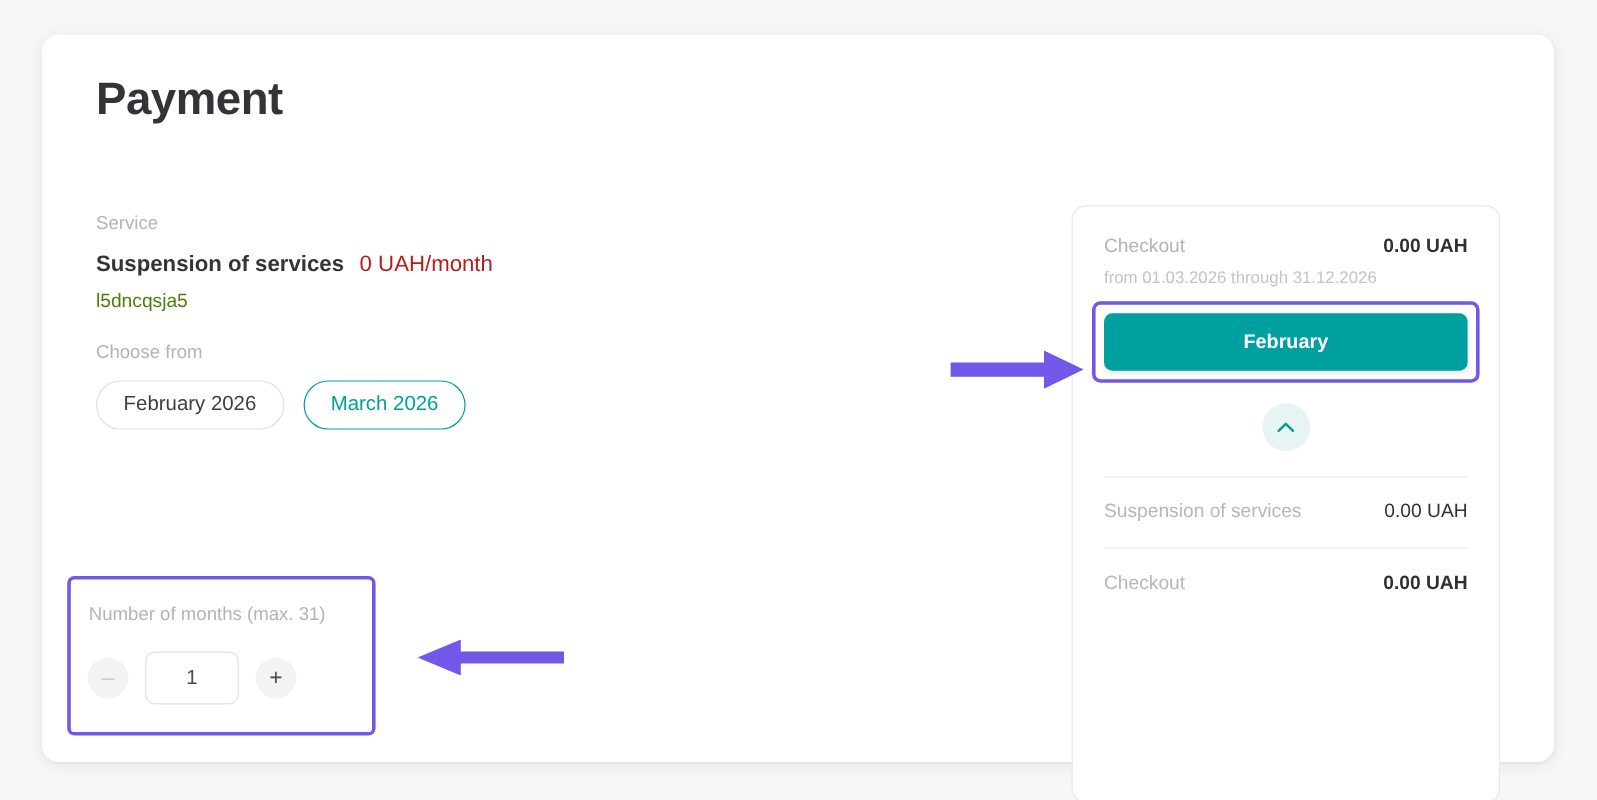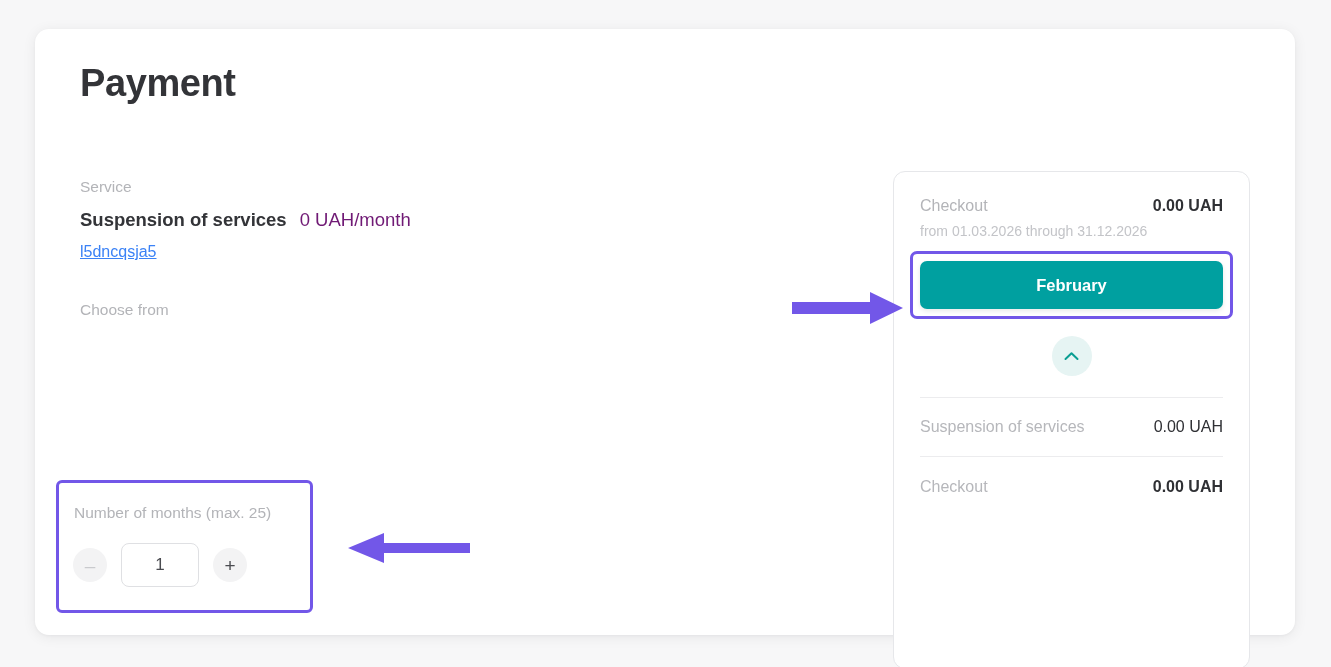--- a/index.html
+++ b/index.html
@@ -59,28 +59,27 @@
     gap: 13px;
   }
   .service-name {
     font-size: 18.5px;
     font-weight: bold;
     color: #333438;
   }
   .service-price {
     font-size: 18.5px;
     font-weight: normal;
-    color: #701a75;
+    color: #b91c1c;
   }
 
   .service-id {
     margin-top: 12px;
     font-size: 16px;
-    color: #3b82f6;
-    text-decoration: underline;
+    color: #4d7c0f;
   }
 
   
   .checkbox-row {
     margin-top: 31px;
     display: flex;
     align-items: center;
     gap: 13px;
   }
   .checkbox-box {
@@ -90,21 +89,21 @@
     border-radius: 2px;
     background: #fff;
     flex: none;
   }
   .checkbox-label {
     font-size: 17px;
     color: #44454a;
   }
 
   
-  .choose-block { margin-top: 40px; }
+  .choose-block { margin-top: 24px; }
   .chips {
     margin-top: 14px;
     display: flex;
     gap: 16px;
   }
   .chip {
     height: 41px;
     padding: 0 22px;
     border-radius: 21px;
     border: 1.3px solid #dfe0e3;
@@ -280,26 +279,30 @@
         <span class="service-name">Suspension of services</span>
         <span class="service-price">0 UAH/month</span>
       </div>
 
       <div class="service-id">l5dncqsja5</div>
     </div>
 
 
     <div class="choose-block">
       <div class="field-label">Choose from</div>
+      <div class="chips">
+        <div class="chip">February 2026</div>
+        <div class="chip selected">March 2026</div>
+      </div>
     </div>
 
   </div>
 
   <div class="months-highlight">
-    <div class="months-label">Number of months (max. 25)</div>
+    <div class="months-label">Number of months (max. 31)</div>
     <div class="stepper">
       <button class="step-btn disabled">–</button>
       <input class="step-input" type="text" readonly="" value="1" style="">
       <button class="step-btn">+</button>
     </div>
   </div>
 
   <div class="checkout-panel">
 
     <div class="co-row co-head">

